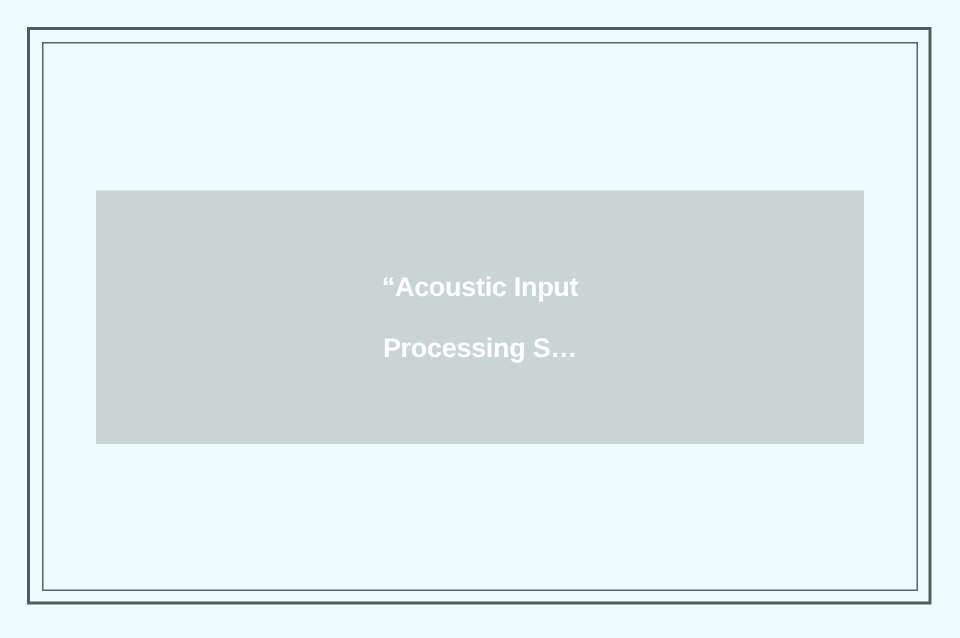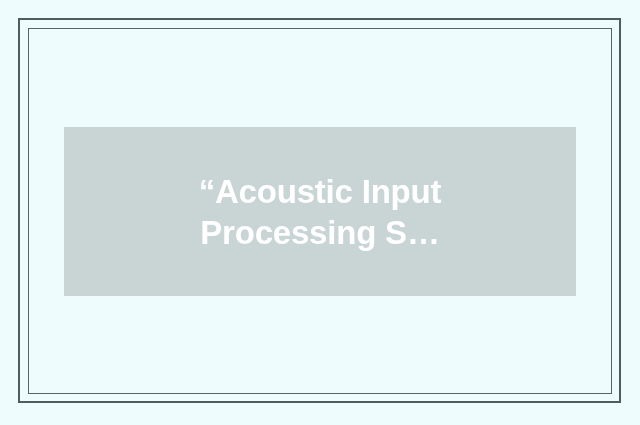--- a/index.html
+++ b/index.html
@@ -62,21 +62,21 @@
     align-items: center;
     justify-content: center;
     overflow: hidden;
   }
 
   .quote-text {
     margin: 0;
     padding: 0 14px;
     color: #ffffff;
     font-family: "Liberation Sans Narrow", "Liberation Sans", sans-serif;
-    font-size: 33px;
+    font-size: 18px;
     font-weight: bold;
     line-height: 41px;
     text-align: center;
     letter-spacing: -0.2px;
     max-width: 300px;
     white-space: pre-line;
   }
 </style>
 </head>
 <body>

